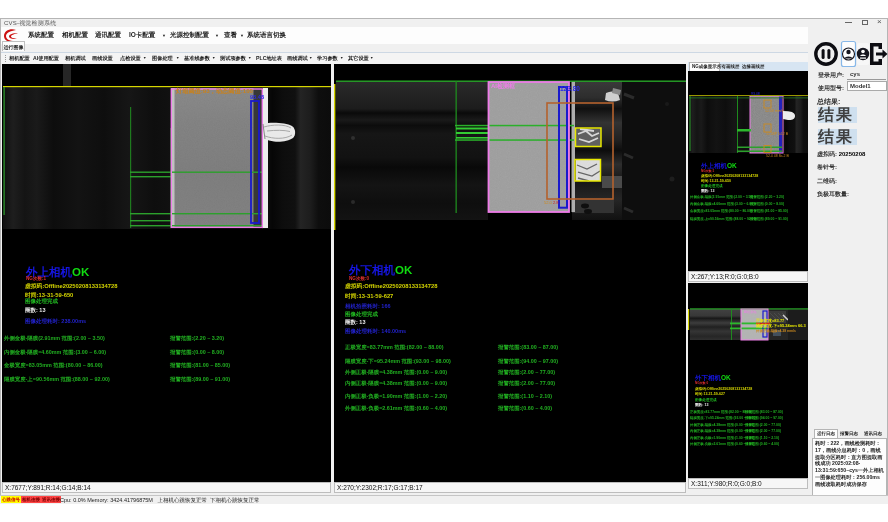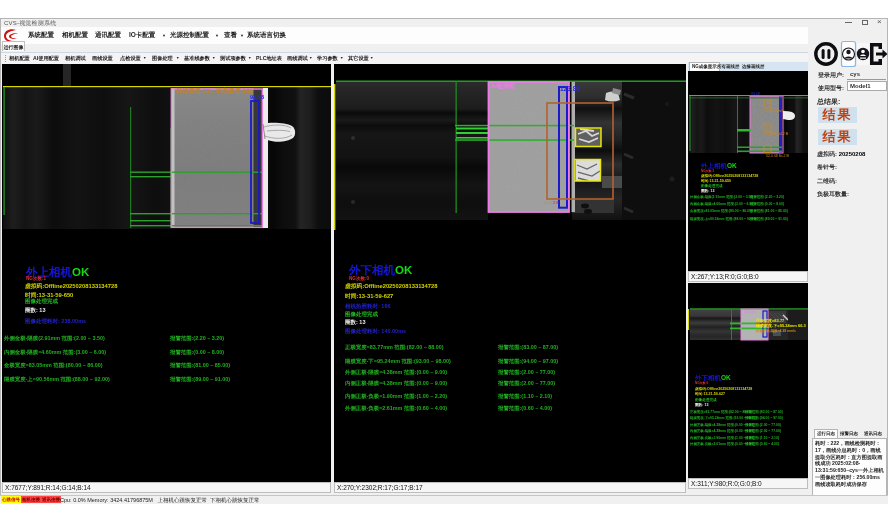--- a/index.html
+++ b/index.html
@@ -11,21 +11,21 @@
 .menubar{left:1px;top:27px;width:886px;height:17px;background:#fdfdfd}
 .mtxt{font-size:6.5px;font-weight:bold;color:#1a1a1a}
 .ttxt{font-size:5.2px;font-weight:bold;color:#1a1a1a;top:55px}
 .tabrow{left:1px;top:44px;width:886px;height:10px;background:#f0f0f0;border-bottom:1px solid #c8c8c8}
 .runtab{left:2px;top:41px;width:23px;height:10px;background:#fdfdfd;border:1px solid #c0c0c0;border-bottom:none;font-size:5px;font-weight:bold;color:#222;text-align:center;line-height:10px}
 .toolbar{left:1px;top:52px;width:886px;height:12px;background:#f4f4f4;border-top:1px solid #cdd8e4}
 .panel{background:#000}
 .statline{background:#f6f6f6;border:1px solid #bdbdbd;font-size:6.5px;color:#111;line-height:10px;padding-left:2px;font-family:"Liberation Sans",sans-serif}
 .rcol{left:808px;top:27px;width:79px;height:477px;background:#f0f0f0}
 .rlbl{font-size:6px;font-weight:bold;color:#333}
-.resbox{left:818px;width:39px;height:16px;background:#cfe0ef;color:#c2410c;font-size:13px;font-weight:bold;text-align:center;line-height:16px;letter-spacing:2px}
+.resbox{left:818px;width:39px;height:16px;background:#cfe0ef;color:#404040;font-size:16px;font-weight:bold;line-height:16px;letter-spacing:2px}
 .ngtab{font-size:4.5px;color:#222;line-height:8px;padding:0 2px;font-weight:bold}
 .bbar{left:0px;top:495px;width:888px;height:9px;background:#f0f0f0;border-top:1px solid #c5c5c5}
 .blbl{font-size:4.5px;line-height:7px;display:inline-block;padding:0 1px;font-weight:bold}
 .logtxt{font-size:5.2px;color:#222;line-height:6.8px;font-weight:bold}
 </style>
 </head>
 <body>
 <div id="app">
 <div class="abs win"></div>
 <div class="abs ttl">CVS-视觉检测系统</div>

